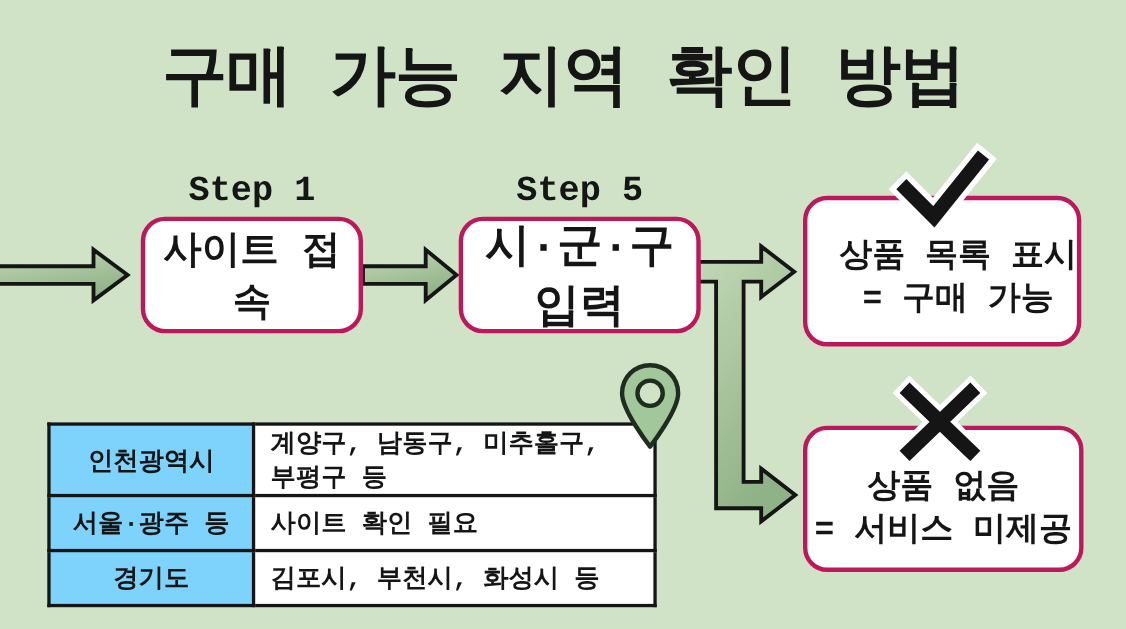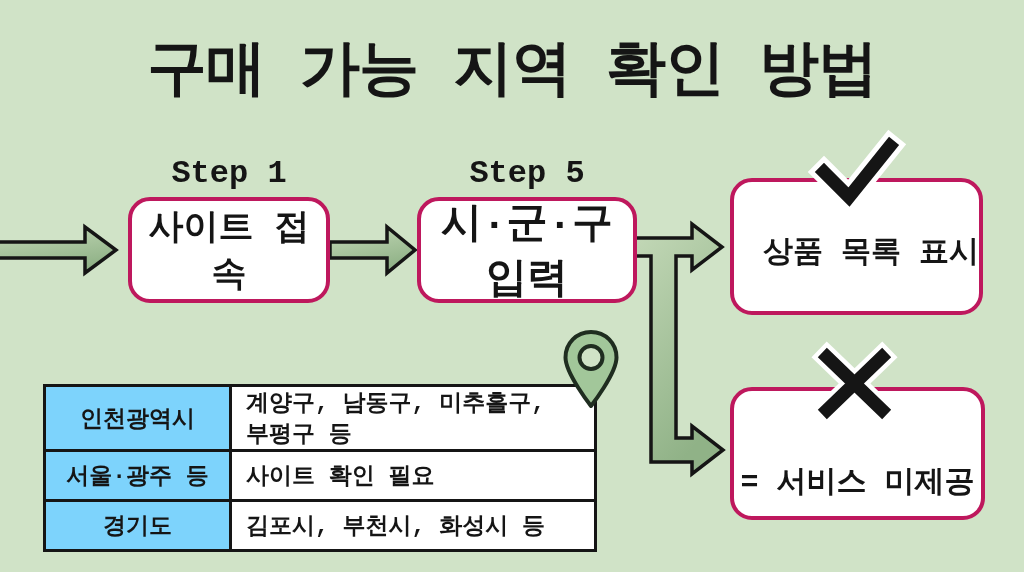--- a/index.html
+++ b/index.html
@@ -88,26 +88,27 @@
     <span>사이트 접속</span>
   </div>
 
   <div class="flow-box box2">
     <span>시·군·구 입력</span>
   </div>
 
   <div class="flow-box box3">
     <span>
       <span>상품 목록 표시</span><br>
+      <span>= 구매 가능</span>
     </span>
   </div>
 
   <div class="flow-box box4">
     <span>
-      <br>
+      <span>상품 없음</span><br>
       <span>= 서비스 미제공</span>
     </span>
   </div>
 
   <table class="region-table">
     <tbody>
       <tr>
         <th>인천광역시</th>
         <td>계양구, 남동구, 미추홀구, 부평구 등</td>
       </tr>

